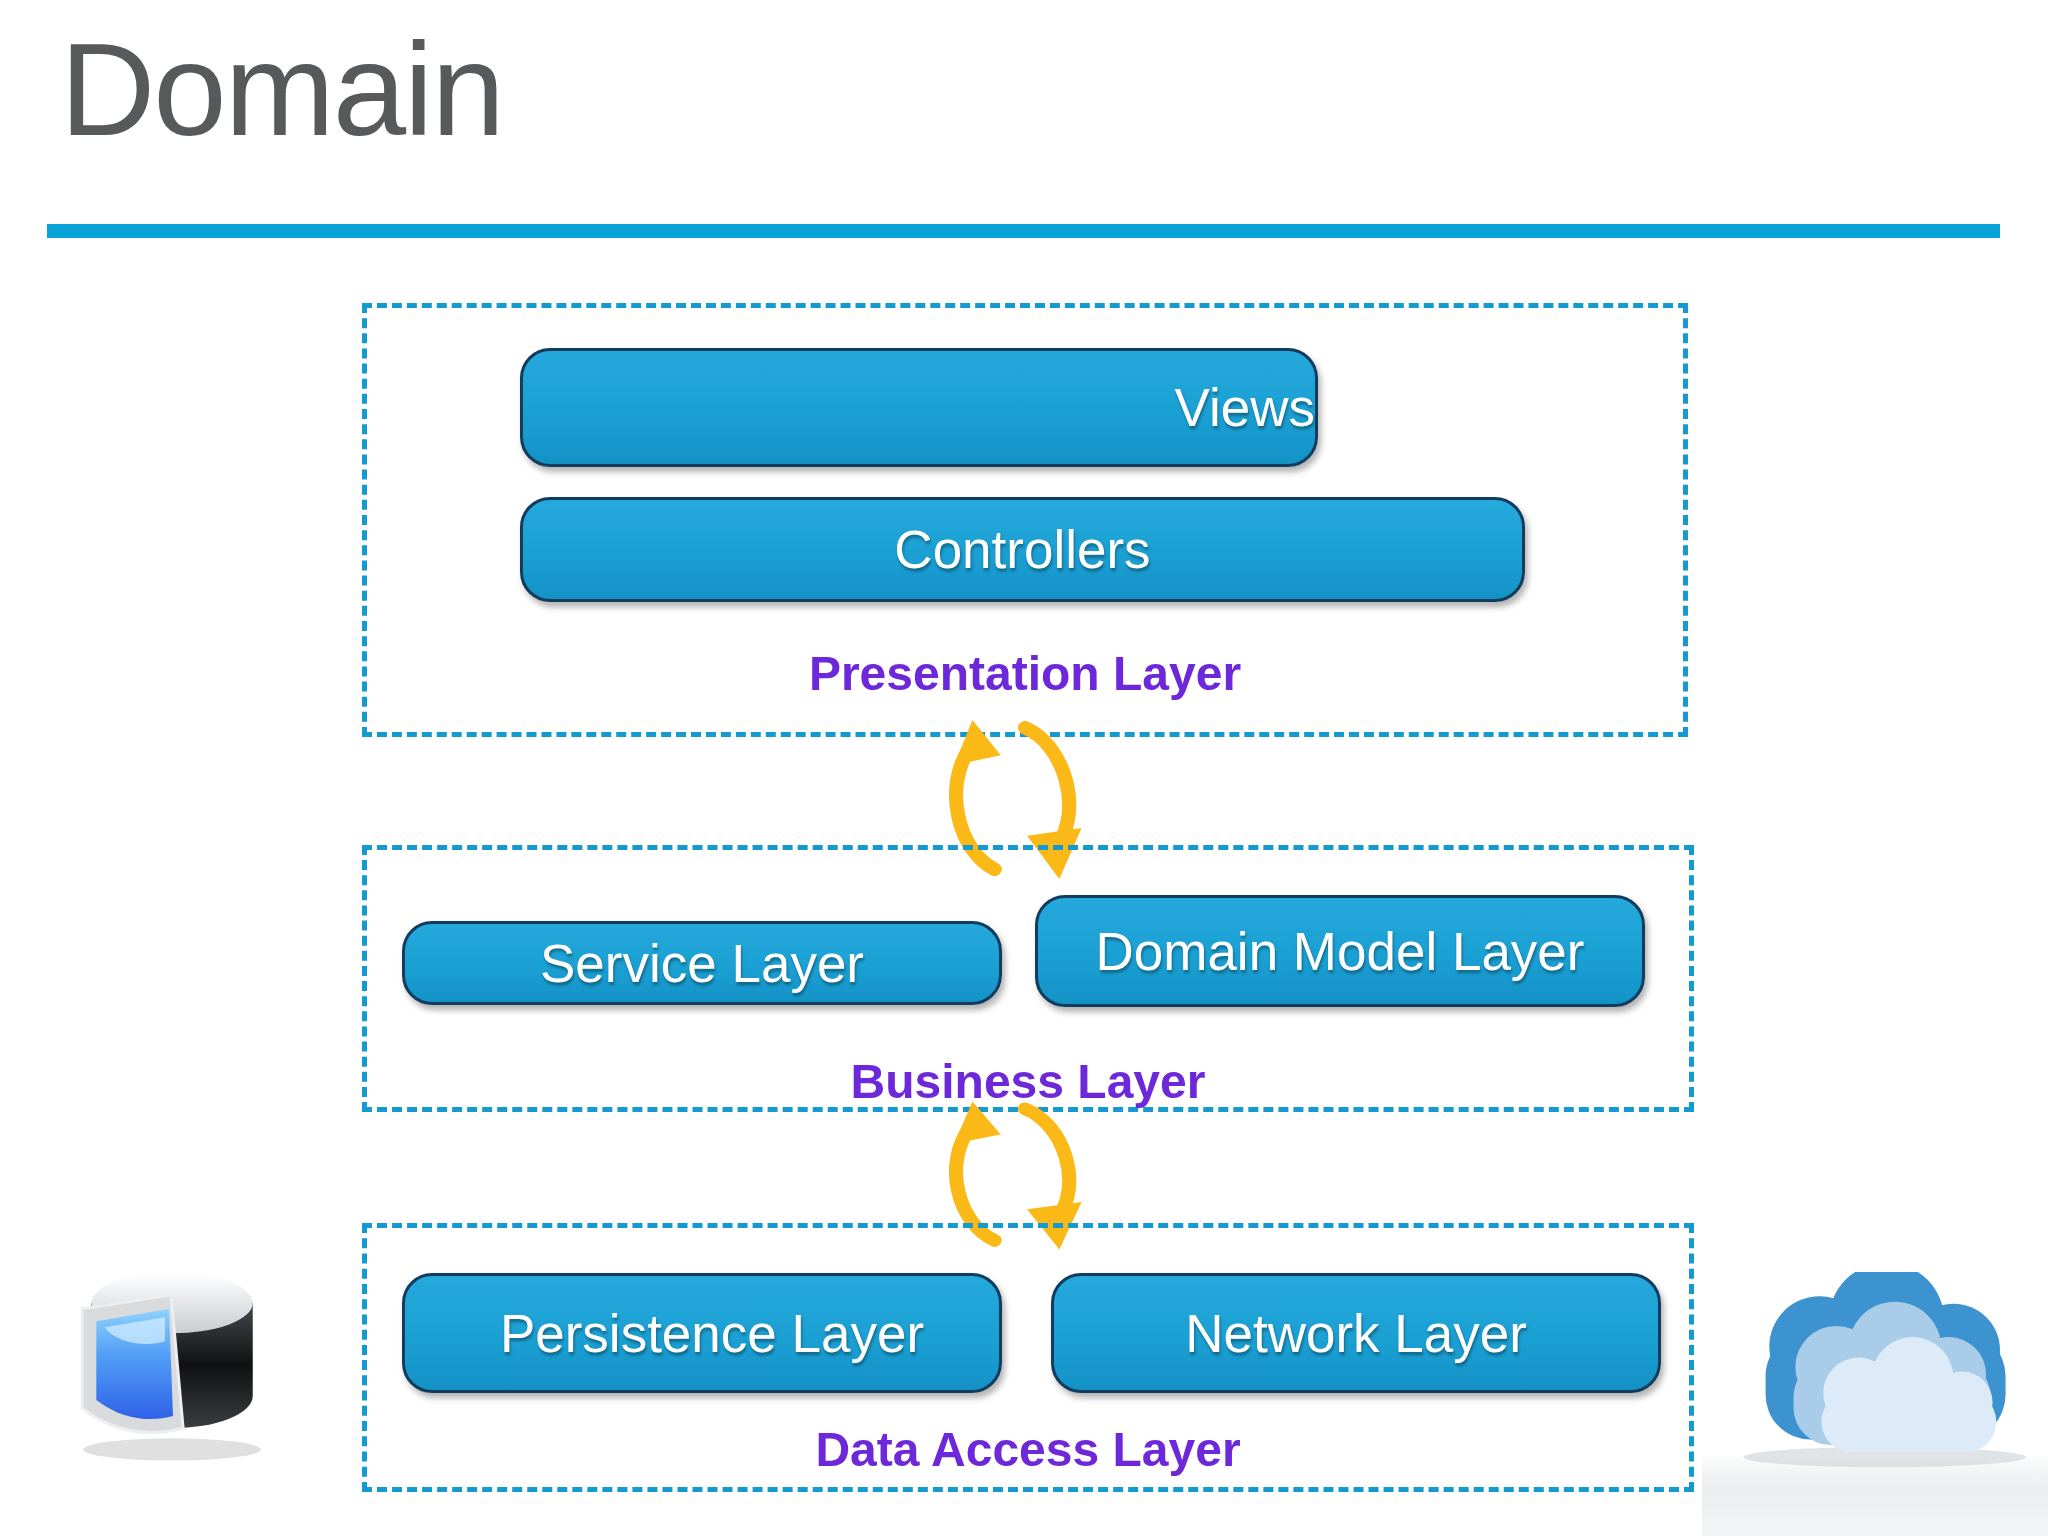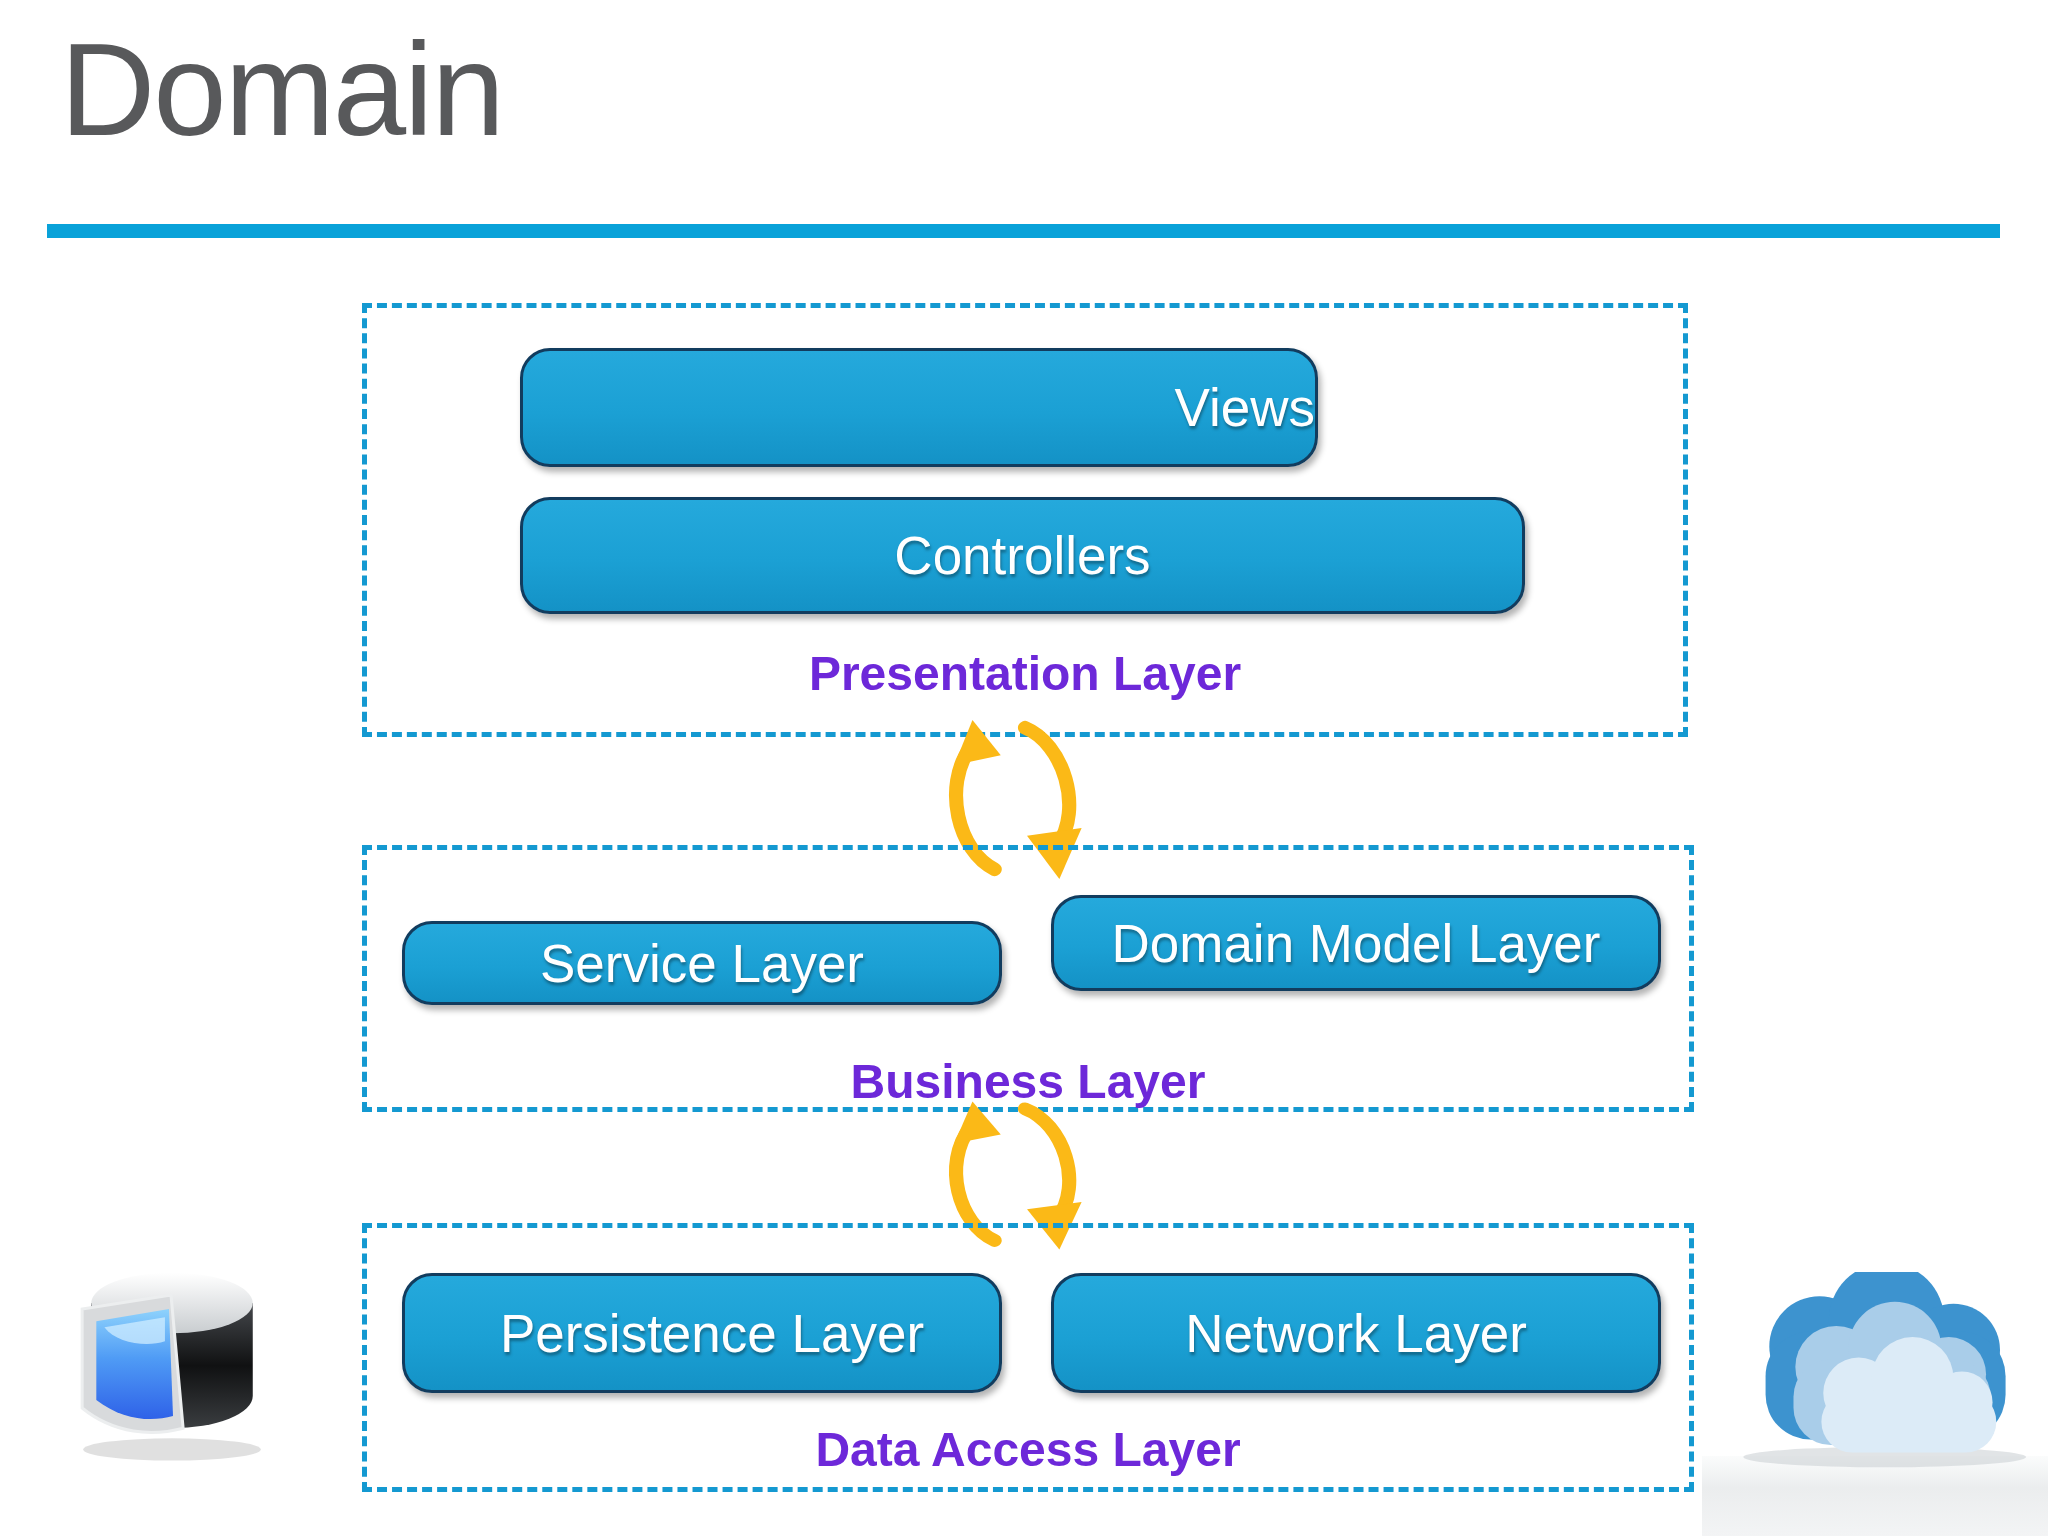--- a/index.html
+++ b/index.html
@@ -38,23 +38,23 @@
     border:3px solid #123C5E;
     border-radius:30px;
     box-sizing:border-box;
     display:flex;align-items:center;justify-content:center;
     color:#FFFFFF;
     font-size:53px;
     text-shadow:1px 3px 3px rgba(0,0,0,0.35);
     box-shadow:3px 5px 6px rgba(0,0,0,0.30);
   }
   .pill-views      {left:153px;top:40px; width:798px;height:119px;justify-content:flex-end;}
-  .pill-controllers{left:153px;top:189px;width:1005px;height:117px;}
+  .pill-controllers{left:153px;top:189px;width:1005px;height:105px;}
   .pill-service    {left:35px; top:45px; width:600px; height:84px;margin-top:26px;}
-  .pill-domain     {left:684px;top:45px; width:610px; height:96px;text-align:right;}
+  .pill-domain     {left:668px;top:45px; width:610px; height:112px;text-align:right;}
   .pill-persist    {left:35px; top:45px; width:600px; height:120px;padding-left:20px;}
   .pill-network    {left:684px;top:45px; width:610px; height:120px;}
   
   .layer-caption{
     position:absolute;left:0;width:100%;
     text-align:center;
     font-size:48px;font-weight:bold;
     color:#6d28d9;
   }
   .cap-presentation{top:338px;}

